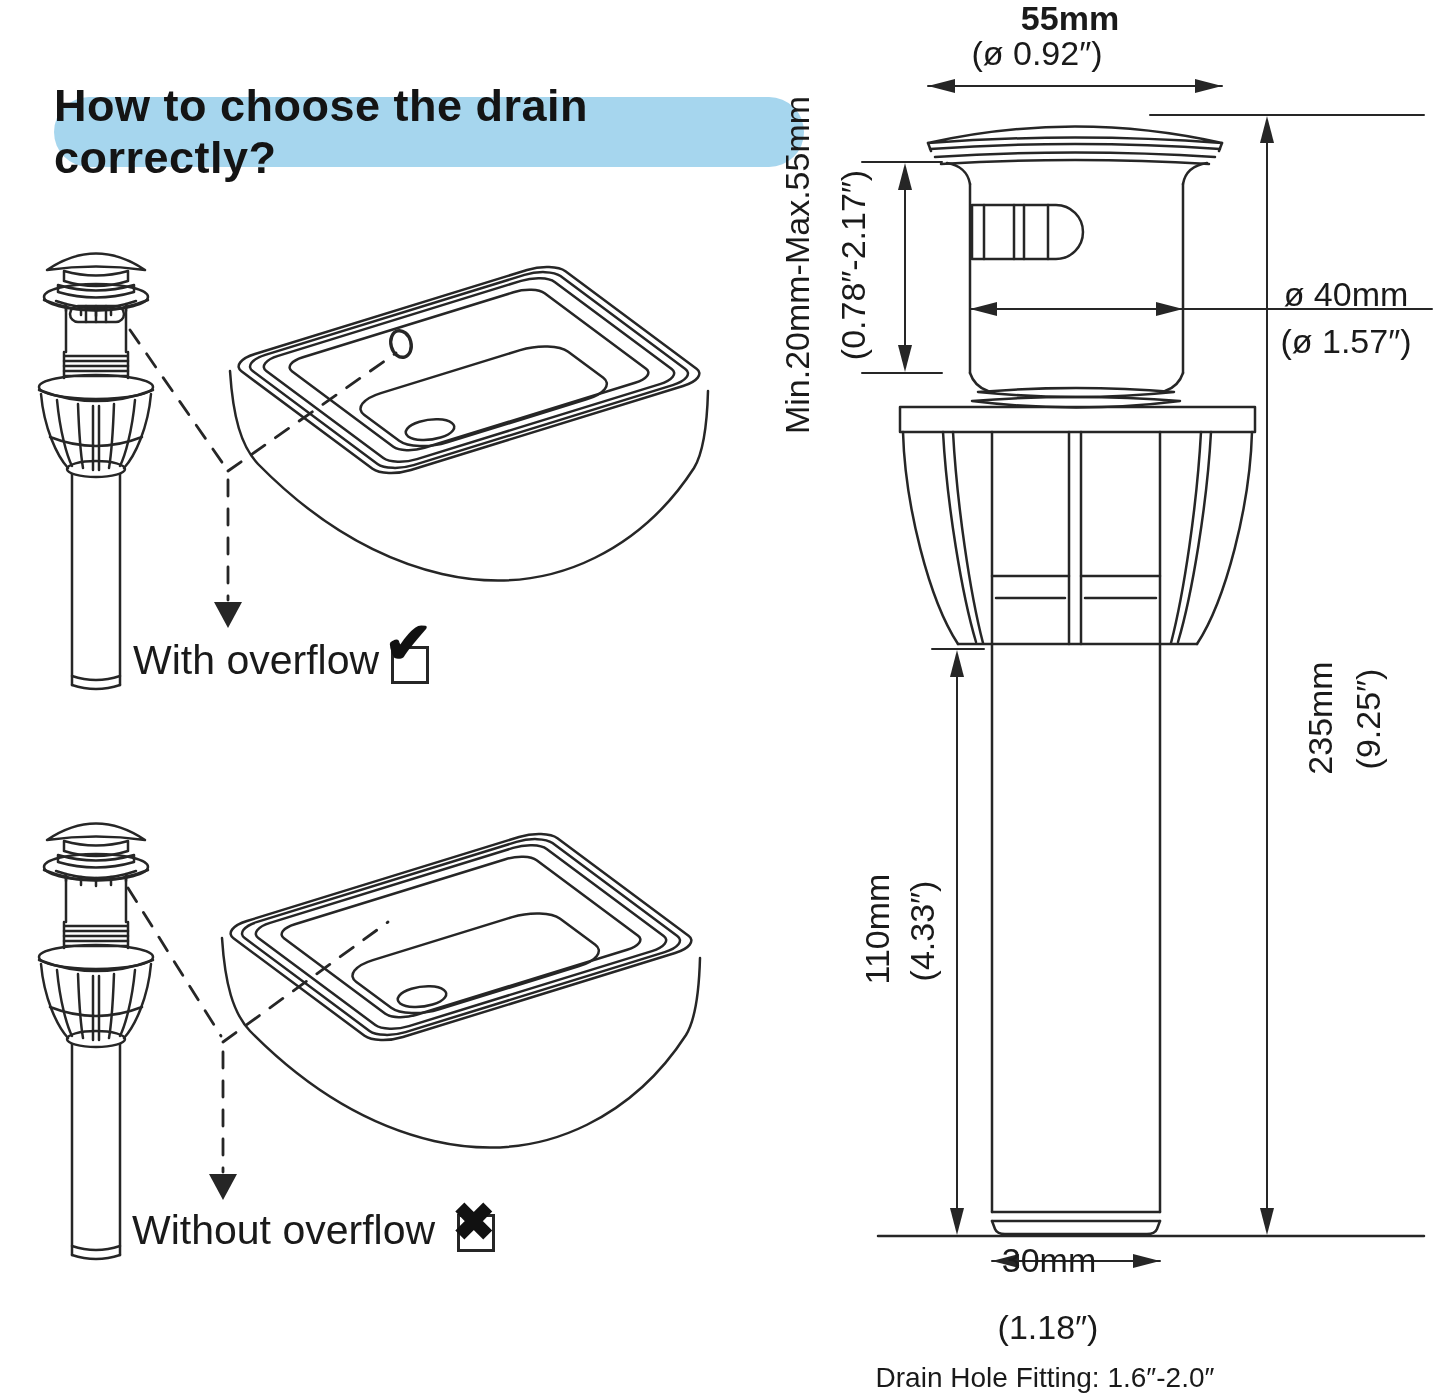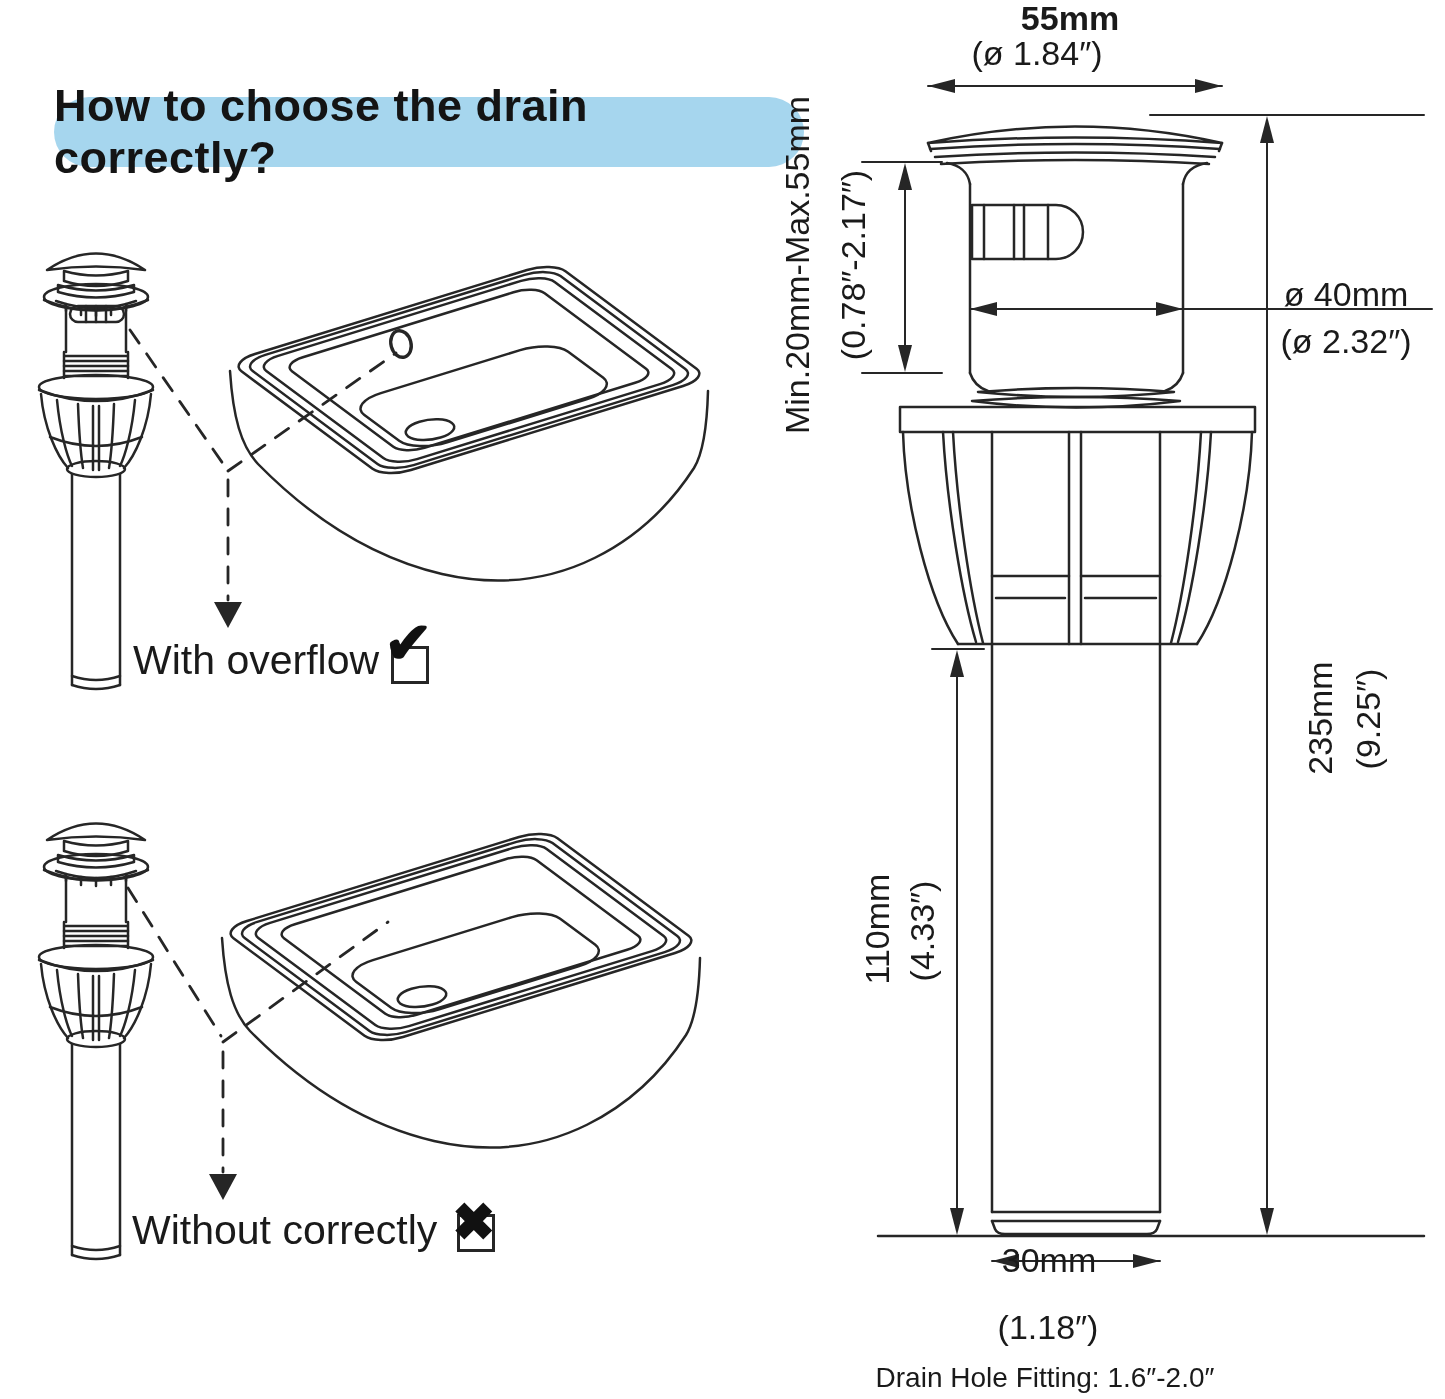--- a/index.html
+++ b/index.html
@@ -170,32 +170,32 @@
       </g>
     </g>
   </svg>
 
   <div class="title-pill">How to choose the drain correctly?</div>
 
   <div class="option-label" style="left:133px;top:640px;">With overflow</div>
   <span class="checkbox" style="left:391px;top:646px;"></span>
   <span class="checkglyph" style="left:384px;top:614px;font-size:58px;">✔</span>
 
-  <div class="option-label" style="left:132px;top:1210px;">Without correctly</div>
+  <div class="option-label" style="left:132px;top:1210px;">Without overflow</div>
   <span class="checkbox" style="left:457px;top:1214px;"></span>
   <span class="checkglyph" style="left:452px;top:1196px;font-size:52px;">✖</span>
 
   <div class="hlabel" style="left:1070px;top:18px;font-weight:bold;">55mm</div>
-  <div class="hlabel" style="left:1037px;top:53px;">(ø 1.84″)</div>
+  <div class="hlabel" style="left:1037px;top:53px;">(ø 0.92″)</div>
 
   <div class="vlabel" style="left:797px;top:265px;">Min.20mm-Max.55mm</div>
   <div class="vlabel" style="left:853px;top:265px;">(0.78″-2.17″)</div>
 
   <div class="hlabel" style="left:1346px;top:294px;text-align:center;">ø 40mm</div>
-  <div class="hlabel" style="left:1346px;top:341px;">(ø 2.32″)</div>
+  <div class="hlabel" style="left:1346px;top:341px;">(ø 1.57″)</div>
 
   <div class="vlabel" style="left:1320px;top:718px;">235mm</div>
   <div class="vlabel" style="left:1368px;top:719px;">(9.25″)</div>
 
   <div class="vlabel" style="left:877px;top:929px;">110mm</div>
   <div class="vlabel" style="left:922px;top:931px;">(4.33″)</div>
 
   <div class="hlabel" style="left:1049px;top:1260px;">30mm</div>
   <div class="hlabel" style="left:1048px;top:1327px;">(1.18″)</div>
 

